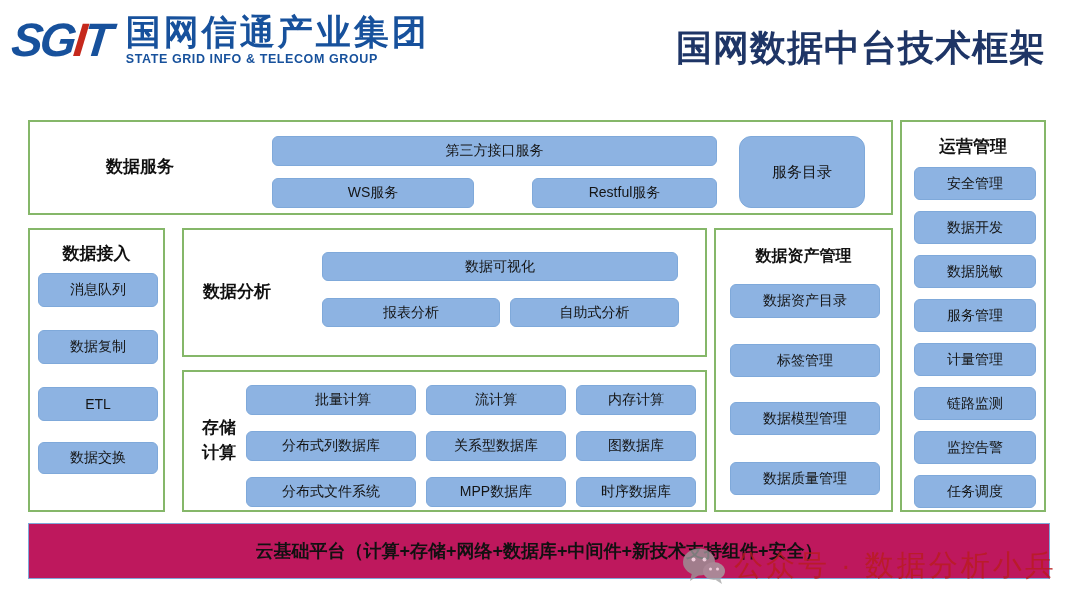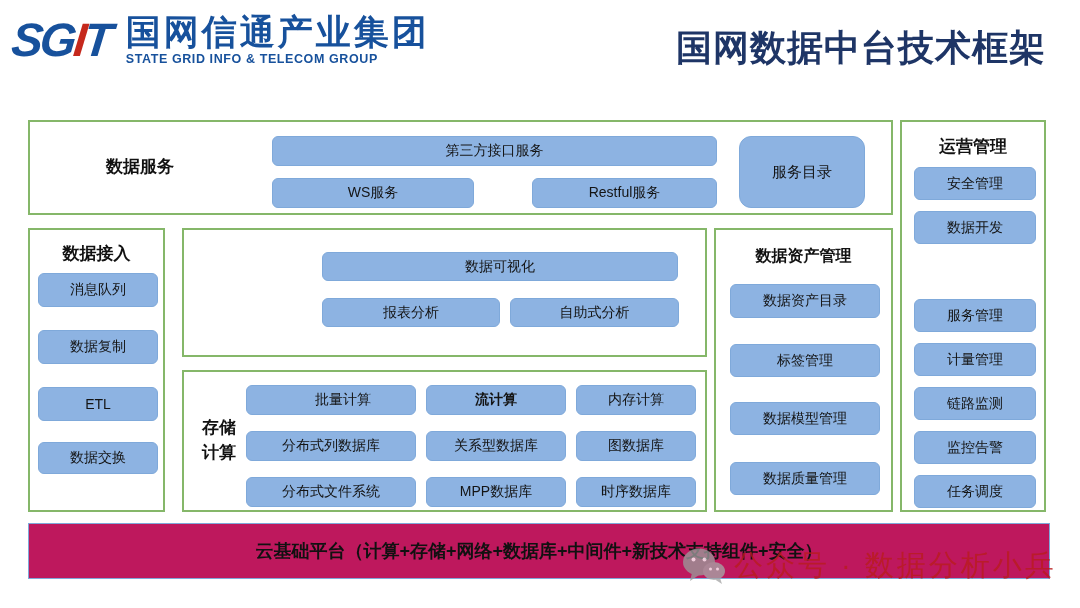--- a/index.html
+++ b/index.html
@@ -68,30 +68,31 @@
 
   <div class="box" style="left:28px;top:228px;width:137px;height:284px;">
     <div class="sec-label" style="left:0;top:10px;width:100%;height:28px;">数据接入</div>
     <div class="blk" style="left:8px;top:43px;width:120px;height:34px;">消息队列</div>
     <div class="blk" style="left:8px;top:100px;width:120px;height:34px;">数据复制</div>
     <div class="blk" style="left:8px;top:157px;width:120px;height:34px;">ETL</div>
     <div class="blk" style="left:8px;top:212px;width:120px;height:32px;">数据交换</div>
   </div>
 
   <div class="box" style="left:182px;top:228px;width:525px;height:129px;">
+    <div class="sec-label" style="left:8px;top:0;width:90px;height:100%;">数据分析</div>
     <div class="blk" style="left:138px;top:22px;width:356px;height:29px;">数据可视化</div>
     <div class="blk" style="left:138px;top:68px;width:178px;height:29px;">报表分析</div>
     <div class="blk" style="left:326px;top:68px;width:169px;height:29px;">自助式分析</div>
   </div>
 
   <div class="box" style="left:182px;top:370px;width:525px;height:142px;">
     <div class="sec-label" style="left:6px;top:0;width:58px;height:100%;">存储
 计算</div>
     <div class="blk" style="left:62px;top:13px;width:170px;height:30px;padding-left:24px;">批量计算</div>
-    <div class="blk" style="left:242px;top:13px;width:140px;height:30px;font-weight:bold;">流计算</div>
+    <div class="blk" style="left:242px;top:13px;width:140px;height:30px;">流计算</div>
     <div class="blk" style="left:392px;top:13px;width:120px;height:30px;">内存计算</div>
     <div class="blk" style="left:62px;top:59px;width:170px;height:30px;">分布式列数据库</div>
     <div class="blk" style="left:242px;top:59px;width:140px;height:30px;">关系型数据库</div>
     <div class="blk" style="left:392px;top:59px;width:120px;height:30px;">图数据库</div>
     <div class="blk" style="left:62px;top:105px;width:170px;height:30px;">分布式文件系统</div>
     <div class="blk" style="left:242px;top:105px;width:140px;height:30px;">MPP数据库</div>
     <div class="blk" style="left:392px;top:105px;width:120px;height:30px;">时序数据库</div>
   </div>
 
   <div class="box" style="left:714px;top:228px;width:179px;height:284px;">
@@ -99,20 +100,21 @@
     <div class="blk" style="left:14px;top:54px;width:150px;height:34px;">数据资产目录</div>
     <div class="blk" style="left:14px;top:114px;width:150px;height:33px;">标签管理</div>
     <div class="blk" style="left:14px;top:172px;width:150px;height:33px;">数据模型管理</div>
     <div class="blk" style="left:14px;top:232px;width:150px;height:33px;">数据质量管理</div>
   </div>
 
   <div class="box" style="left:900px;top:120px;width:146px;height:392px;">
     <div class="sec-label" style="left:0;top:12px;width:100%;height:26px;">运营管理</div>
     <div class="blk" style="left:12px;top:45px;width:122px;height:33px;">安全管理</div>
     <div class="blk" style="left:12px;top:89px;width:122px;height:33px;">数据开发</div>
+    <div class="blk" style="left:12px;top:133px;width:122px;height:33px;">数据脱敏</div>
     <div class="blk" style="left:12px;top:177px;width:122px;height:33px;">服务管理</div>
     <div class="blk" style="left:12px;top:221px;width:122px;height:33px;">计量管理</div>
     <div class="blk" style="left:12px;top:265px;width:122px;height:33px;">链路监测</div>
     <div class="blk" style="left:12px;top:309px;width:122px;height:33px;">监控告警</div>
     <div class="blk" style="left:12px;top:353px;width:122px;height:33px;">任务调度</div>
   </div>
 
   <div class="cloud-bar">
     <span>云基础平台（计算+存储+网络+数据库+中间件+新技术支持组件+安全）</span>
   </div>

